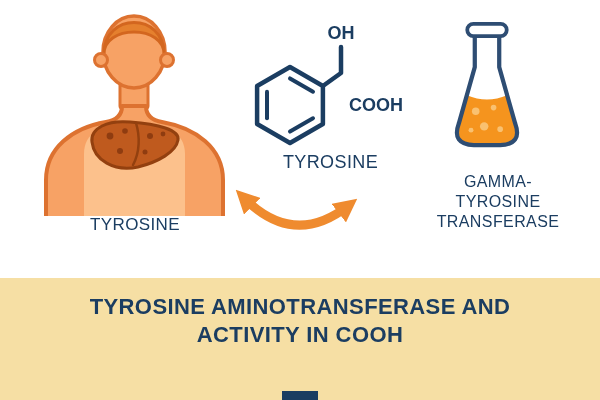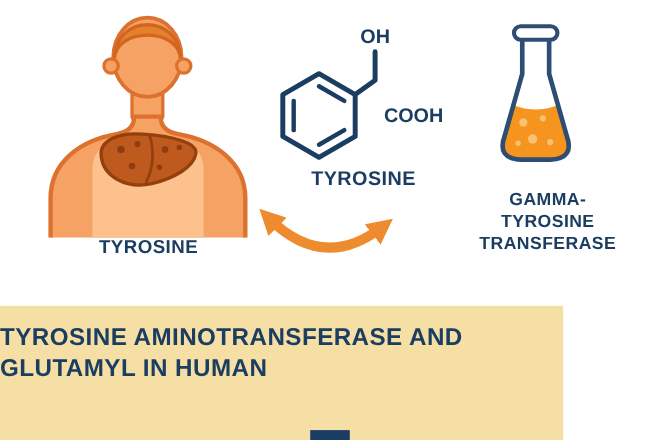--- a/index.html
+++ b/index.html
@@ -4,30 +4,30 @@
 <style>
   html,body{margin:0;padding:0;background:#fff;}
   .canvas{
     position:relative;width:600px;height:400px;overflow:hidden;background:#ffffff;
     font-family:"Liberation Sans",sans-serif;
   }
   
   .illustration-area{position:absolute;left:0;top:0;width:600px;height:278px;}
   .figure-abs{position:absolute;}
   .caption{
-    position:absolute;text-align:center;font-weight:700;color:#1b3d61;
+    position:absolute;text-align:center;font-weight:400;color:#1b3d61;
     letter-spacing:0.4px;
   }
   .human-caption{left:25px;width:220px;top:214px;font-size:17px;line-height:21px;}
   .molecule-caption{left:248px;width:165px;top:152px;font-size:18px;line-height:20px;}
   .flask-caption{left:426px;width:144px;top:172px;font-size:16px;line-height:20px;}
   
   .banner{
-    position:absolute;left:0;bottom:0;width:512px;height:122px;background:#f6dfa4;
-    box-sizing:border-box;padding-top:15px;
+    position:absolute;left:0;bottom:0;width:600px;height:122px;background:#f6dfa4;
+    text-align:center;box-sizing:border-box;padding-top:15px;
   }
   .banner-line{
     font-size:22px;line-height:28px;font-weight:700;color:#1b3d61;letter-spacing:0.4px;
   }
   .bottom-tab{
     position:absolute;left:282px;bottom:0;width:36px;height:9px;background:#1b3d61;
   }
   svg{display:block;}
 </style>
 </head>
@@ -117,17 +117,17 @@
           <path d="M0 0 L10 5 L0 10 Z" fill="#ef8b2f"></path>
         </marker>
       </defs>
       <path d="M16 12 Q66 62 120 20" fill="none" stroke="#ef8b2f" stroke-width="9" marker-start="url(#ah)" marker-end="url(#ah)"></path>
     </svg>
 
   </div>
 
   <div class="banner">
     <div class="banner-line">TYROSINE AMINOTRANSFERASE AND</div>
-    <div class="banner-line">GLUTAMYL IN HUMAN</div>
+    <div class="banner-line">ACTIVITY IN COOH</div>
   </div>
   <div class="bottom-tab"></div>
 
 </div>
 
 </body></html>

